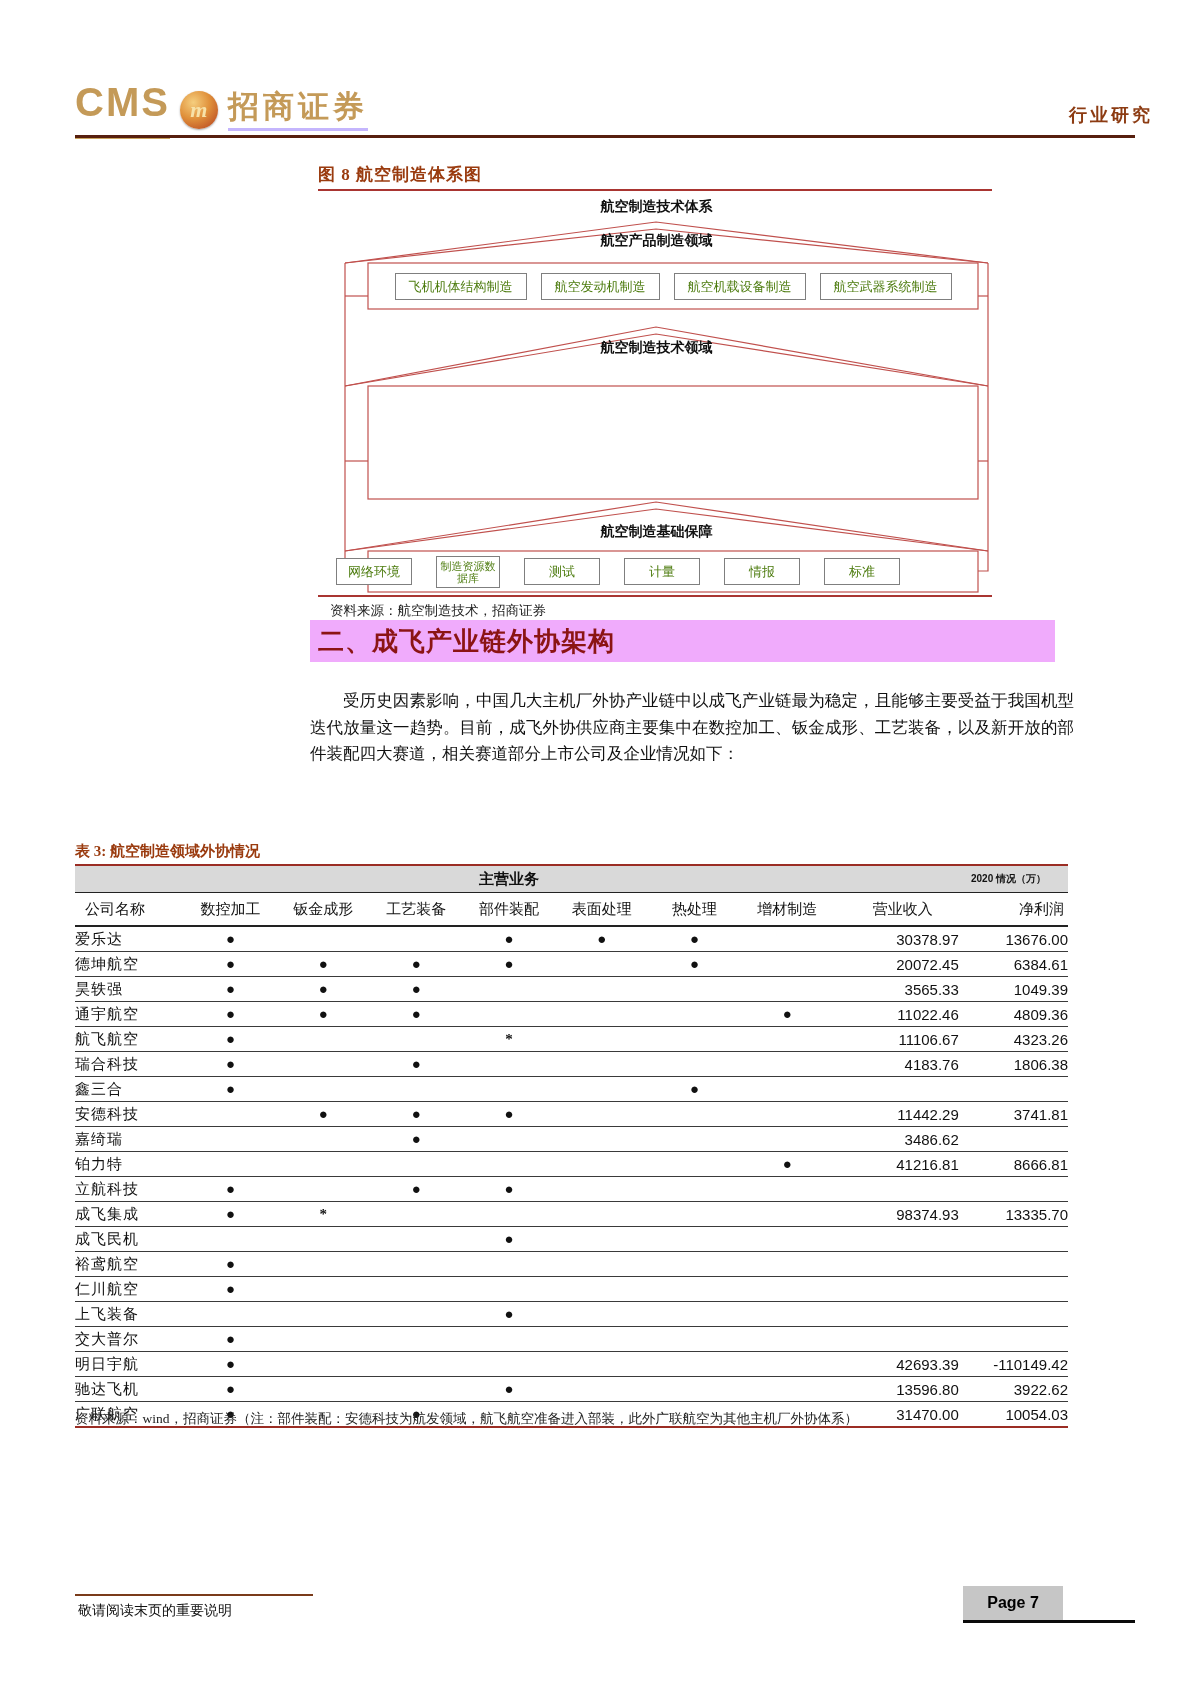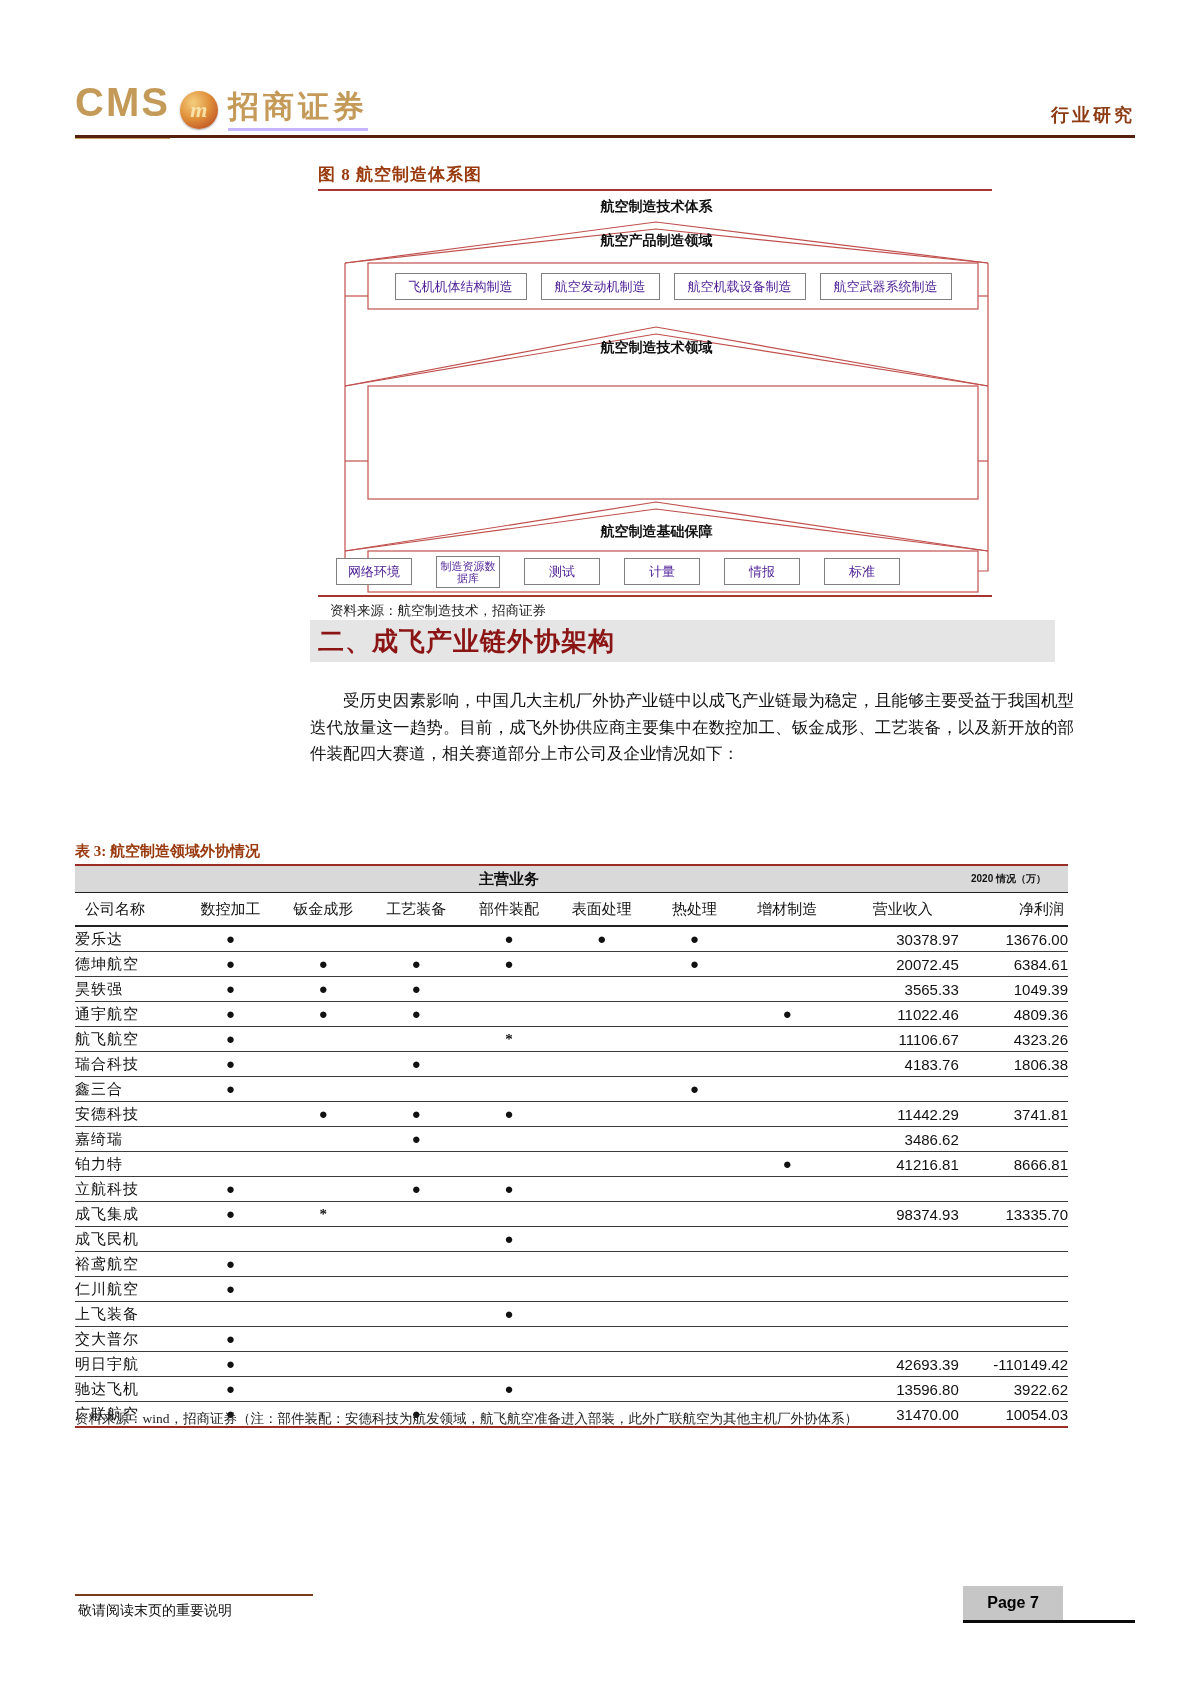--- a/index.html
+++ b/index.html
@@ -10,21 +10,21 @@
   .logo{position:absolute;left:75px;top:82px;height:56px;display:flex;align-items:center;gap:10px;}
   .logo-cms{font-family:"Liberation Sans", sans-serif;font-weight:bold;font-size:40px;color:#C49A58;
             letter-spacing:2px;border-bottom:3px solid #C9A35D;padding-bottom:13px;line-height:42px;}
   .logo-orb{width:38px;height:38px;border-radius:50%;
             background:radial-gradient(circle at 35% 30%, #F5CE7E 0%, #E0913B 45%, #B23A1C 100%);
             display:flex;align-items:center;justify-content:center;
             color:#F7E2A8;font-family:"Liberation Serif", serif;font-style:italic;
             font-weight:bold;font-size:22px;box-shadow:0 1px 2px rgba(0,0,0,.35);}
   .logo-zh{font-size:31px;font-weight:bold;color:#C49A58;letter-spacing:4px;
            border-bottom:3px solid #c4b5fd;padding-bottom:4px;line-height:34px;}
-  .hdr-right{position:absolute;right:65px;top:103px;font-size:18px;font-weight:bold;
+  .hdr-right{position:absolute;right:47px;top:103px;font-size:18px;font-weight:bold;
              color:#8C3B12;letter-spacing:3px;}
   .hdr-rule{position:absolute;left:75px;top:135px;width:1060px;height:3px;background:#571F0E;}
 
   
   .fig-title{position:absolute;left:318px;top:163px;font-size:17px;font-weight:bold;color:#9A3B0F;letter-spacing:1px;}
   .fig-rule-top{position:absolute;left:318px;top:189px;width:674px;height:2px;background:#A93531;}
   .fig-rule-bottom{position:absolute;left:318px;top:595px;width:674px;height:2px;background:#A93531;}
   .fig-source{position:absolute;left:330px;top:602px;font-size:13.5px;color:#222;}
 
   .diagram{position:absolute;left:318px;top:196px;width:677px;height:400px;}
@@ -32,31 +32,31 @@
   .diag-label{position:absolute;left:0;width:677px;text-align:center;font-size:14px;font-weight:bold;color:#111;}
   .dl-top{top:2px;}
   .dl-t1{top:36px;}
   .dl-t2{top:143px;}
   .dl-t3{top:327px;}
   .band{position:absolute;display:flex;align-items:center;justify-content:center;}
   .band1{left:50px;top:67px;width:610px;height:46px;gap:14px;}
   .band2{left:50px;top:190px;width:610px;height:113px;gap:12px;}
   .band3{left:50px;top:355px;width:500px;height:41px;gap:24px;}
   .h-box{border:1px solid #7f7f7f;background:#fff;font-size:13px;line-height:15px;
-         padding:5px 13px;white-space:nowrap;color:#4c1d95;}
+         padding:5px 13px;white-space:nowrap;color:#4d7c0f;}
   .h-box.small{padding:5px 8px;min-width:58px;text-align:center;}
   .h-box.two-line{font-size:11px;line-height:12px;white-space:normal;width:64px;padding:3px 2px;text-align:center;}
   .v-box{border:1px solid #7f7f7f;background:#fff;height:98px;display:flex;align-items:center;
          justify-content:center;text-align:center;font-size:13px;line-height:16px;
          word-break:break-all;color:#111;}
   .v-box.narrow{width:20px;}
   .v-box.wide{width:34px;}
 
   
-  .section-bar{position:absolute;left:310px;top:620px;width:745px;height:42px;background:#e5e5e5;}
+  .section-bar{position:absolute;left:310px;top:620px;width:745px;height:42px;background:#f0abfc;}
   .section-bar span{display:block;font-family:"Liberation Sans", sans-serif;font-weight:bold;
                     font-size:26px;color:#8B1414;line-height:42px;padding-left:8px;letter-spacing:1px;}
   .para{position:absolute;left:310px;top:688px;width:764px;font-size:16.5px;line-height:26.5px;
         text-align:justify;text-indent:2em;color:#111;margin:0;}
 
   
   .tbl-title{position:absolute;left:75px;top:842px;font-size:15px;font-weight:bold;color:#9A3B0F;}
   .tbl{position:absolute;left:75px;top:864px;width:993px;border-collapse:collapse;
        border-top:2.5px solid #9B2D24;border-bottom:2.5px solid #9B2D24;table-layout:fixed;}
   .tbl th,.tbl td{padding:0;font-weight:normal;}

